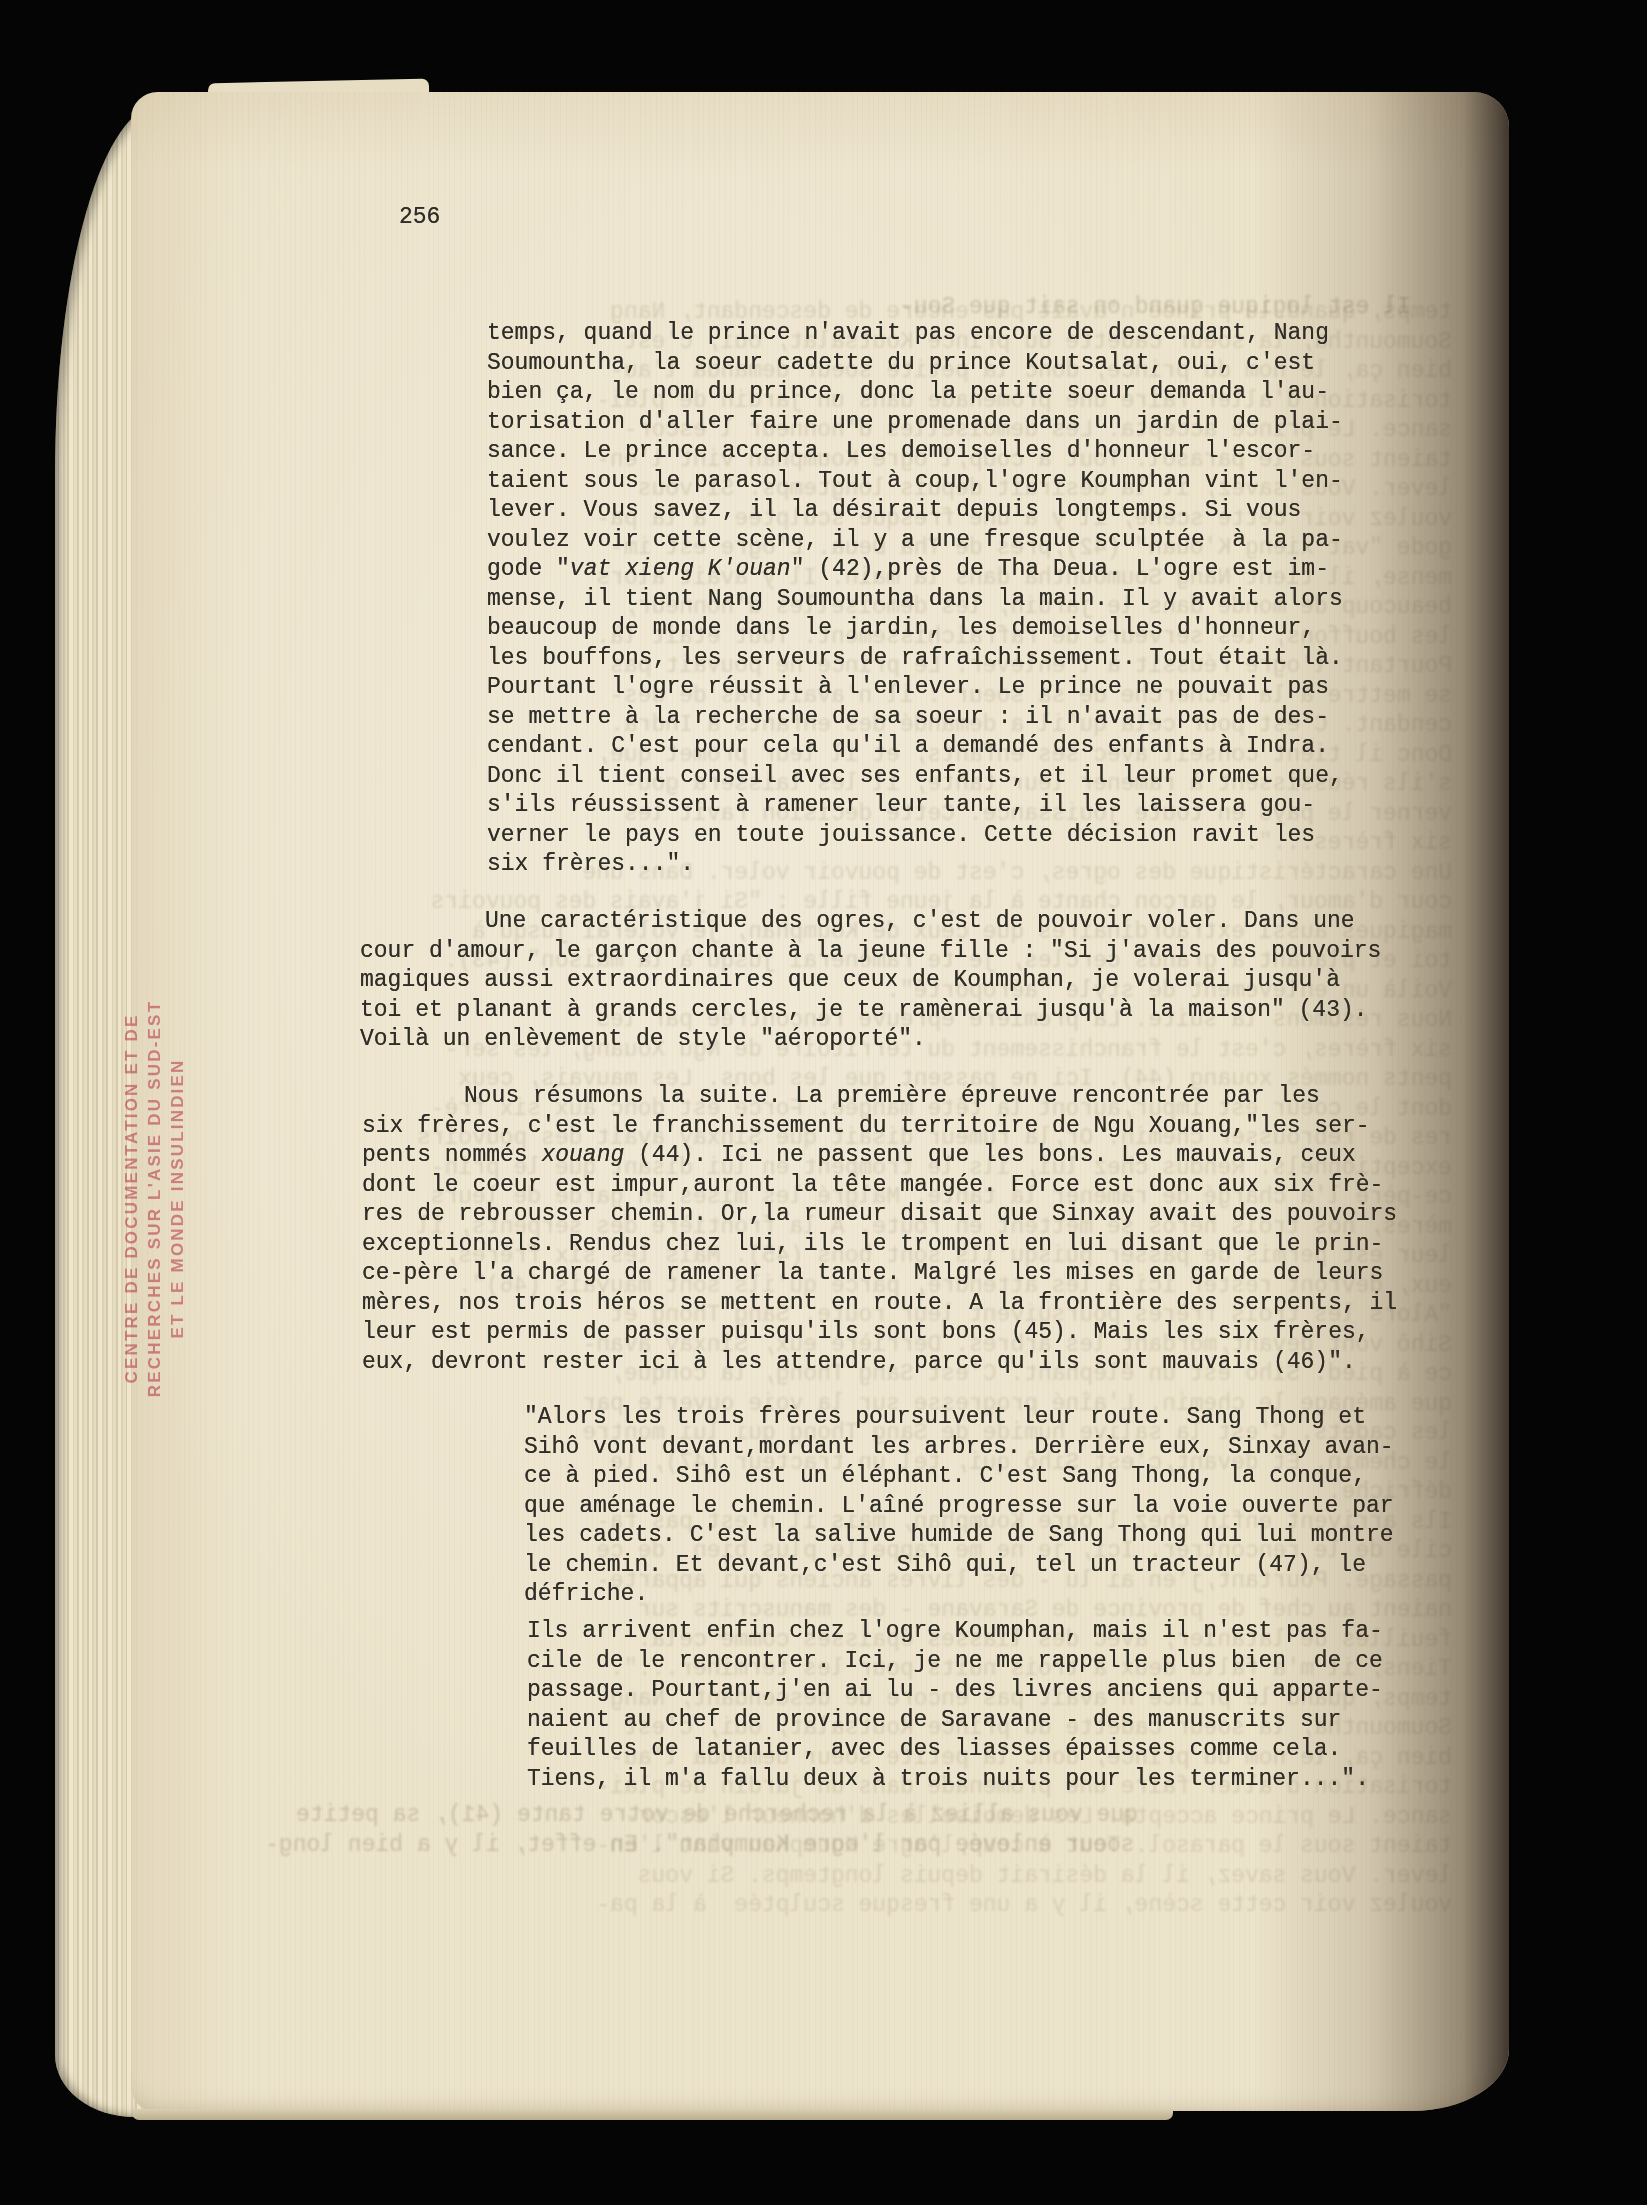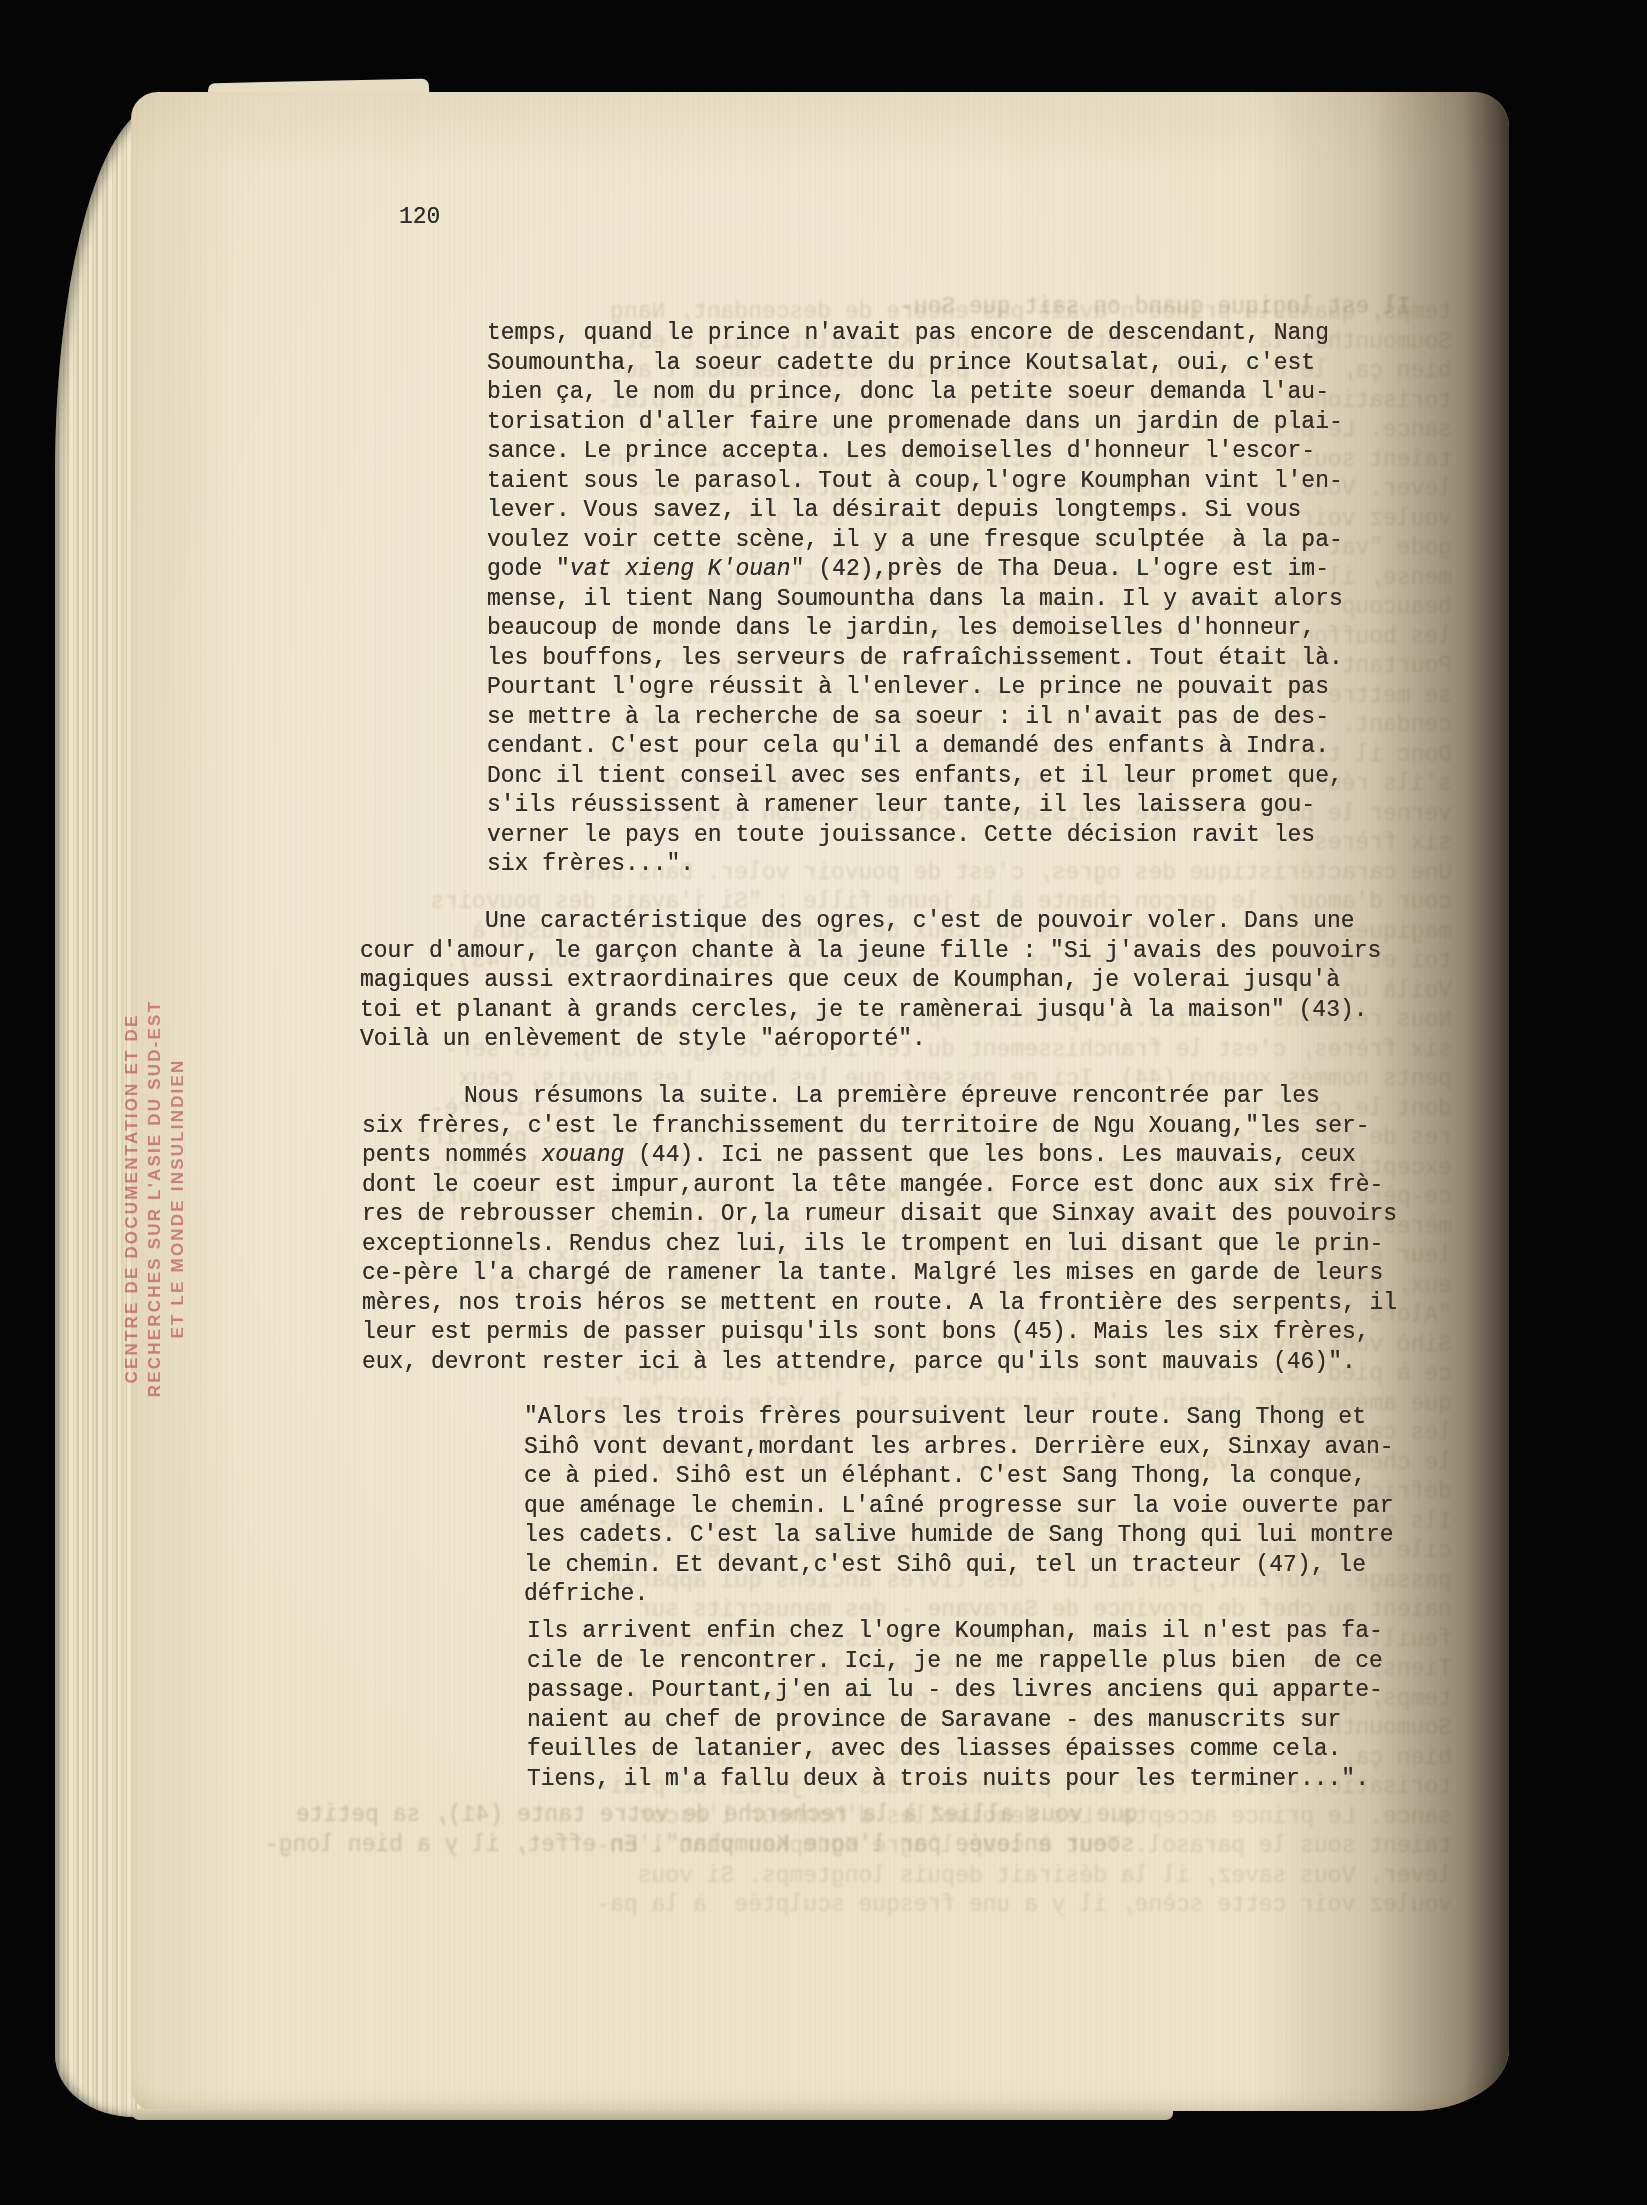--- a/index.html
+++ b/index.html
@@ -123,21 +123,21 @@
   <div class="ghost frag frag1">Il est logique quand on sait que Sou-</div>
   <div class="ghost frag frag2">que vous alliez à la recherche de votre tante (41), sa petite</div>
   <div class="ghost frag frag3">soeur enlevée par l'ogre Koumphan". En effet, il y a bien long-</div>
 
   <div class="stamp" id="stamp" style="color: rgb(207, 78, 110);">
       <div>CENTRE DE DOCUMENTATION ET DE</div>
       <div>RECHERCHES SUR L'ASIE DU SUD-EST</div>
       <div>ET LE MONDE INSULINDIEN</div>
     </div>
 
-  <div class="tw page-number">120</div>
+  <div class="tw page-number">256</div>
 
   <div class="tw quote1"><div><span>temps, quand le prince n'avait pas encore de descendant, Nang</span></div><div><span>Soumountha, la soeur cadette du prince Koutsalat, oui, c'est</span></div><div><span>bien ça, le nom du prince, donc la petite soeur demanda l'au-</span></div><div><span>torisation d'aller faire une promenade dans un jardin de plai-</span></div><div><span>sance. Le prince accepta. Les demoiselles d'honneur l'escor-</span></div><div><span>taient sous le parasol. Tout à coup,l'ogre Koumphan vint l'en-</span></div><div><span>lever. Vous savez, il la désirait depuis longtemps. Si vous</span></div><div><span>voulez voir cette scène, il y a une fresque sculptée  à la pa-</span></div><div><span>gode "</span><em>vat xieng K'ouan</em><span>" (42),près de Tha Deua. L'ogre est im-</span></div><div><span>mense, il tient Nang Soumountha dans la main. Il y avait alors</span></div><div><span>beaucoup de monde dans le jardin, les demoiselles d'honneur,</span></div><div><span>les bouffons, les serveurs de rafraîchissement. Tout était là.</span></div><div><span>Pourtant l'ogre réussit à l'enlever. Le prince ne pouvait pas</span></div><div><span>se mettre à la recherche de sa soeur : il n'avait pas de des-</span></div><div><span>cendant. C'est pour cela qu'il a demandé des enfants à Indra.</span></div><div><span>Donc il tient conseil avec ses enfants, et il leur promet que,</span></div><div><span>s'ils réussissent à ramener leur tante, il les laissera gou-</span></div><div><span>verner le pays en toute jouissance. Cette décision ravit les</span></div><div><span>six frères...".</span></div></div>
 
   <div class="tw para2"><div style="padding-left: 125px;"><span>Une caractéristique des ogres, c'est de pouvoir voler. Dans une</span></div><div><span>cour d'amour, le garçon chante à la jeune fille : "Si j'avais des pouvoirs</span></div><div><span>magiques aussi extraordinaires que ceux de Koumphan, je volerai jusqu'à</span></div><div><span>toi et planant à grands cercles, je te ramènerai jusqu'à la maison" (43).</span></div><div><span>Voilà un enlèvement de style "aéroporté".</span></div></div>
 
   <div class="tw para3"><div style="padding-left: 102px;"><span>Nous résumons la suite. La première épreuve rencontrée par les</span></div><div><span>six frères, c'est le franchissement du territoire de Ngu Xouang,"les ser-</span></div><div><span>pents nommés </span><em>xouang</em><span> (44). Ici ne passent que les bons. Les mauvais, ceux</span></div><div><span>dont le coeur est impur,auront la tête mangée. Force est donc aux six frè-</span></div><div><span>res de rebrousser chemin. Or,la rumeur disait que Sinxay avait des pouvoirs</span></div><div><span>exceptionnels. Rendus chez lui, ils le trompent en lui disant que le prin-</span></div><div><span>ce-père l'a chargé de ramener la tante. Malgré les mises en garde de leurs</span></div><div><span>mères, nos trois héros se mettent en route. A la frontière des serpents, il</span></div><div><span>leur est permis de passer puisqu'ils sont bons (45). Mais les six frères,</span></div><div><span>eux, devront rester ici à les attendre, parce qu'ils sont mauvais (46)".</span></div></div>
 
   <div class="tw quote2a"><div><span>"Alors les trois frères poursuivent leur route. Sang Thong et</span></div><div><span>Sihô vont devant,mordant les arbres. Derrière eux, Sinxay avan-</span></div><div><span>ce à pied. Sihô est un éléphant. C'est Sang Thong, la conque,</span></div><div><span>que aménage le chemin. L'aîné progresse sur la voie ouverte par</span></div><div><span>les cadets. C'est la salive humide de Sang Thong qui lui montre</span></div><div><span>le chemin. Et devant,c'est Sihô qui, tel un tracteur (47), le</span></div><div><span>défriche.</span></div></div>
 
   <div class="tw quote2b"><div><span>Ils arrivent enfin chez l'ogre Koumphan, mais il n'est pas fa-</span></div><div><span>cile de le rencontrer. Ici, je ne me rappelle plus bien  de ce</span></div><div><span>passage. Pourtant,j'en ai lu - des livres anciens qui apparte-</span></div><div><span>naient au chef de province de Saravane - des manuscrits sur</span></div><div><span>feuilles de latanier, avec des liasses épaisses comme cela.</span></div><div><span>Tiens, il m'a fallu deux à trois nuits pour les terminer...".</span></div></div>

